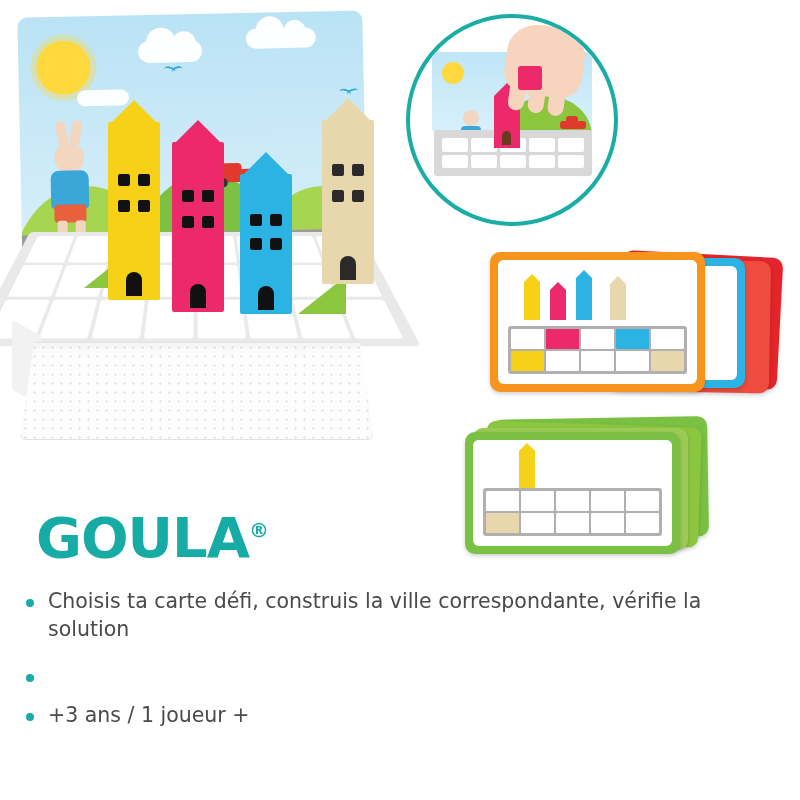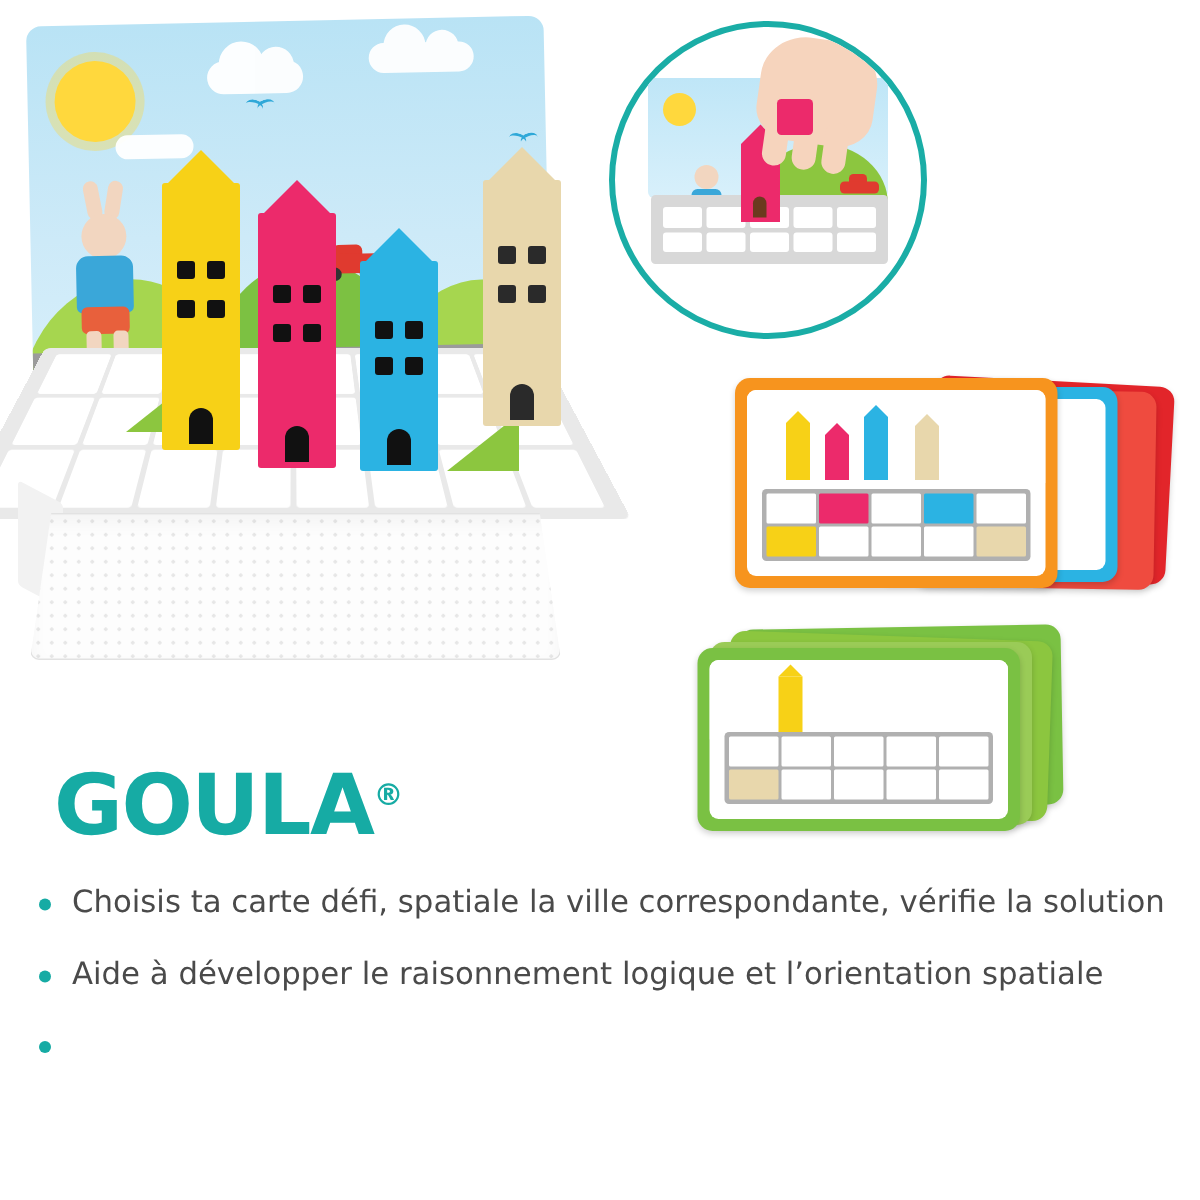--- a/index.html
+++ b/index.html
@@ -565,22 +565,22 @@
   </div>
 </div>
 
 <div class="brand">
   <span>GOULA</span><sup>®</sup>
 </div>
 
 <div class="bullets">
   <div class="bullet">
     <span class="dot"></span>
-    <span class="txt">Choisis ta carte défi, spatiale la ville correspondante, vérifie la solution</span>
+    <span class="txt">Choisis ta carte défi, construis la ville correspondante, vérifie la solution</span>
   </div>
   <div class="bullet">
     <span class="dot"></span>
-    <span class="txt">Aide à développer le raisonnement logique et l’orientation spatiale</span>
   </div>
   <div class="bullet">
     <span class="dot"></span>
+    <span class="txt">+3 ans / 1 joueur +</span>
   </div>
 </div>
 
 </body></html>

